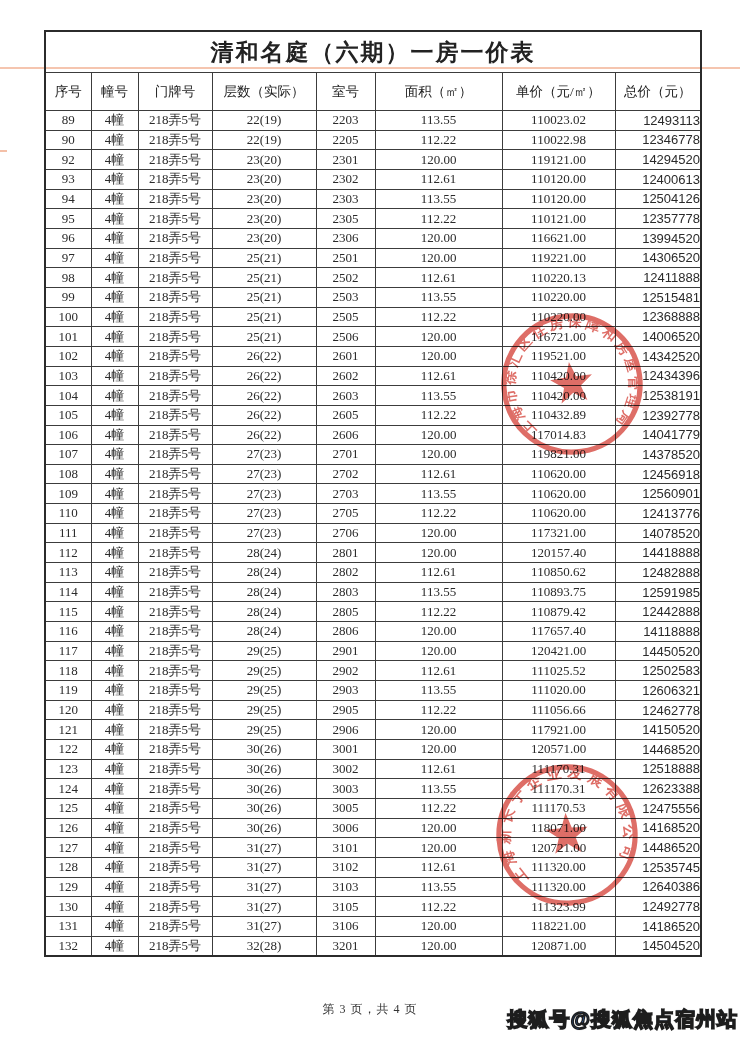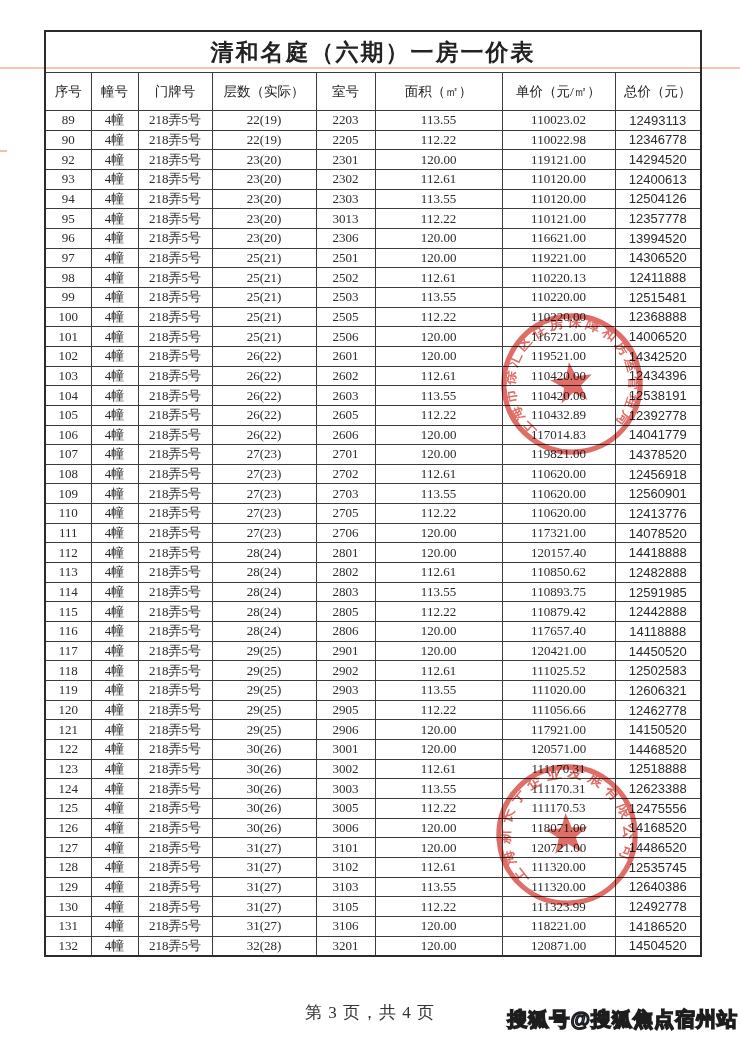--- a/index.html
+++ b/index.html
@@ -46,25 +46,26 @@
   .header-row th{
     height:37px;
     font-size:13.5px;
     font-weight:normal;
   }
   tr.data-row{height:19.66px;padding-left:16px;}
   tr.data-row td{font-size:13px;color:#2a2a2a;}
   tr.data-row td:last-child{
     font-family:"Liberation Sans","DejaVu Sans",sans-serif;
     font-size:13px;
+    text-align:right;
   }
   .footer-page{
     position:absolute;left:0;top:1001px;width:740px;
     text-align:center;
-    font-size:17px;color:#333;
+    font-size:12px;color:#333;
     letter-spacing:1px;
   }
   .watermark{
     position:absolute;right:2px;top:1006px;
     font-family:"Liberation Sans","DejaVu Sans",sans-serif;
     font-size:20px;font-weight:bold;letter-spacing:1px;
     color:#3b82f6;
     -webkit-text-stroke:1.4px #1d1d1d;
     text-shadow:0 0 1px #1d1d1d;
   }
@@ -166,21 +167,21 @@
             <td>2303</td>
             <td>113.55</td>
             <td>110120.00</td>
             <td>12504126</td>
           </tr>
           <tr class="data-row">
             <td>95</td>
             <td>4幢</td>
             <td>218弄5号</td>
             <td>23(20)</td>
-            <td>3013</td>
+            <td>2305</td>
             <td>112.22</td>
             <td>110121.00</td>
             <td>12357778</td>
           </tr>
           <tr class="data-row">
             <td>96</td>
             <td>4幢</td>
             <td>218弄5号</td>
             <td>23(20)</td>
             <td>2306</td>

